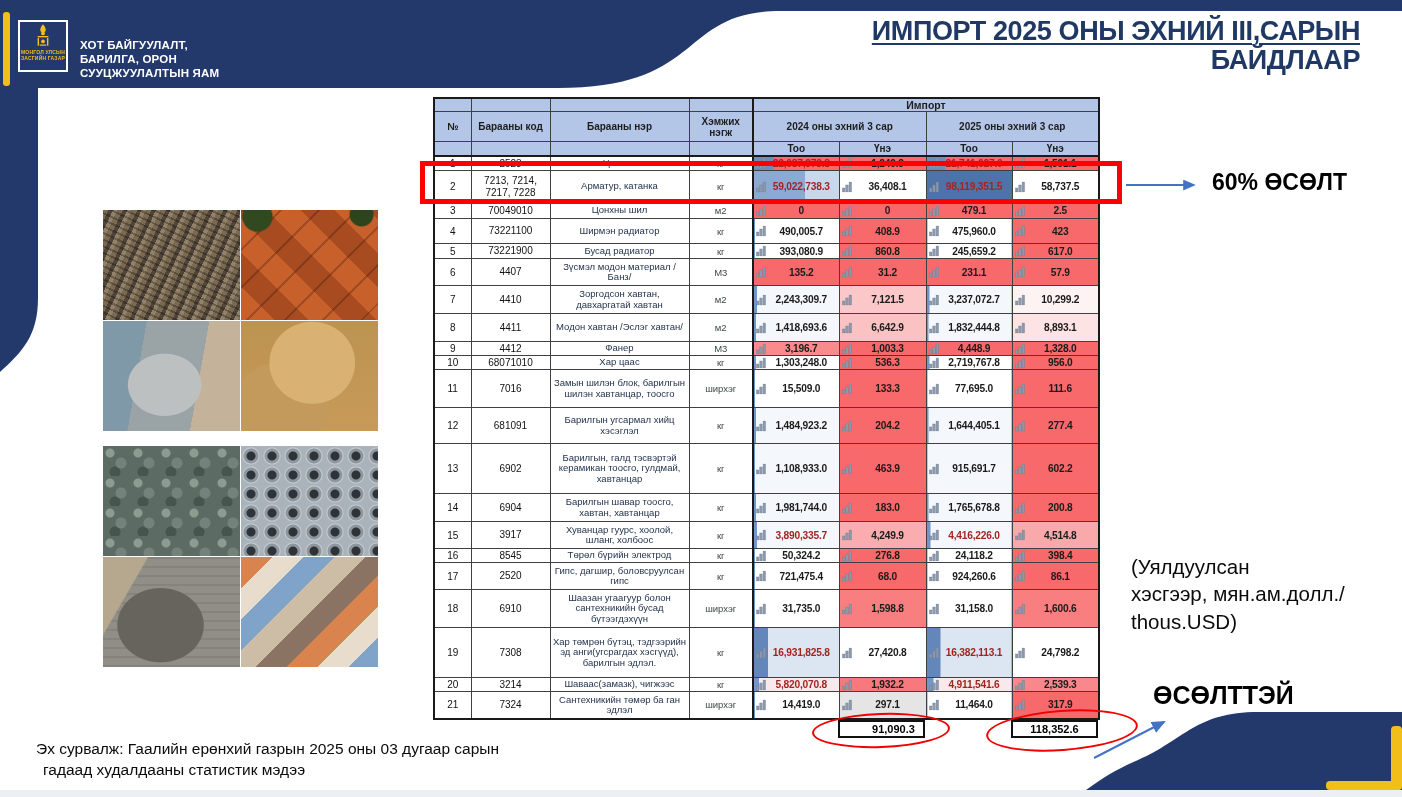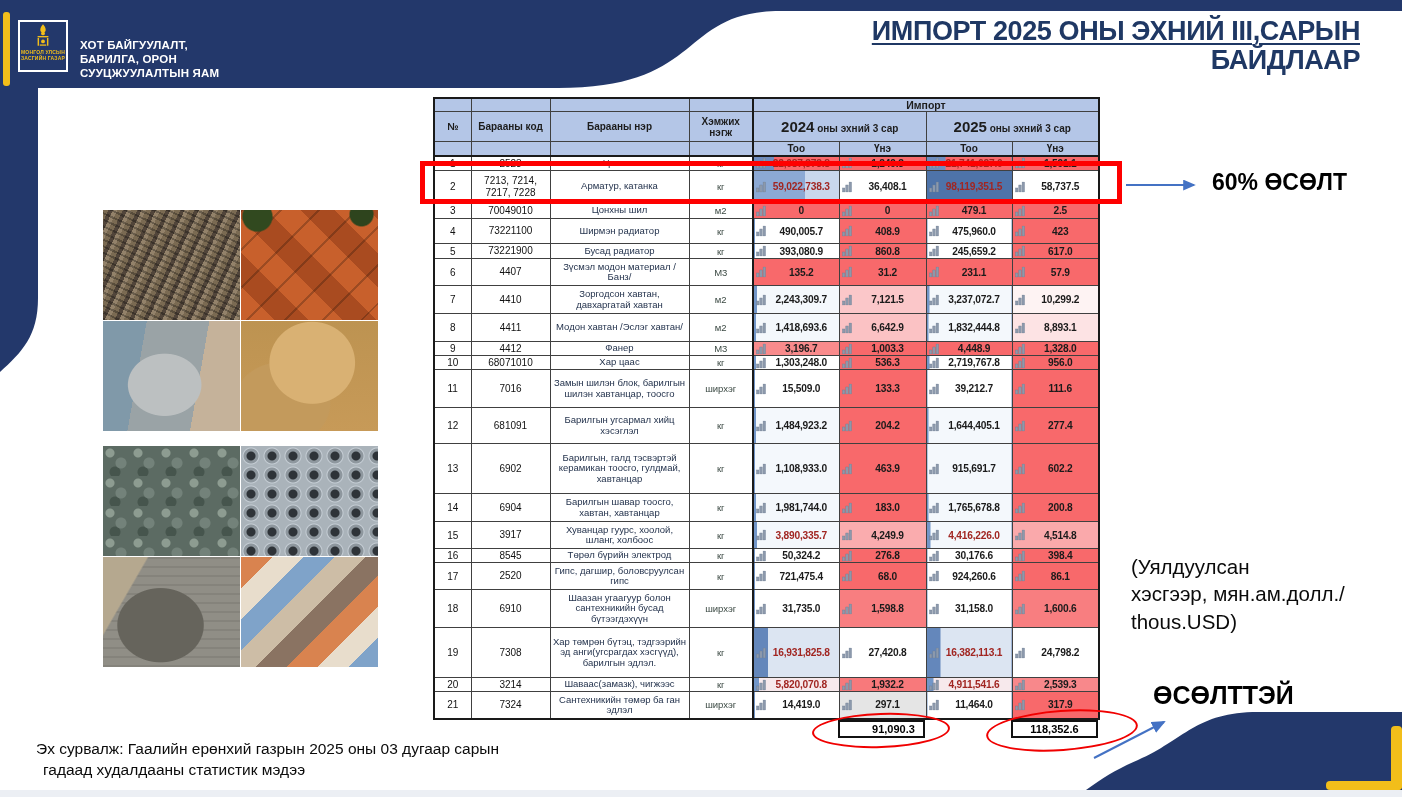--- a/index.html
+++ b/index.html
@@ -61,21 +61,21 @@
   .ph-tiles{background:
       repeating-linear-gradient(135deg,#d9834f 0 22px,#e8ddcc 22px 44px,#7fa3c9 44px 66px,#cdbda6 66px 88px,#8a7362 88px 110px);}
 
   
   #imports-table{left:433px;top:97px;z-index:3;}
   table.tbl{border-collapse:collapse;table-layout:fixed;width:665px;border:2px solid #1a1a1a;}
   .tbl td{border:1px solid #404040;padding:0;text-align:center;vertical-align:middle;overflow:hidden;}
   .tbl .hb,.tbl .hc{background:#B4C6E7;}
   .tbl .hc{font-weight:bold;font-size:10px;color:#1d1d1d;}
   .tbl .himp{font-size:10.5px;}
-  .tbl .yrnum{font-size:15px;}
+  .tbl .yrnum{font-size:10px;}
   .tbl .lb{border-left:2px solid #1a1a1a;}
   .tbl tr.hr3 td{border-bottom:2px solid #1a1a1a;}
   .cno{font-size:10px;color:#111;}
   .ccode{font-size:10px;color:#111;line-height:1.12;}
   .cname{font-size:9.5px;color:#24334d;line-height:1.07;padding:1px 2px !important;}
   .cunit{font-size:9.5px;color:#3c4a44;}
   .cv{position:relative;font-weight:bold;}
   .cv .bicon{position:absolute;left:2px;top:50%;transform:translateY(-50%);line-height:0;}
   .cv .num{display:block;padding:0 3px 0 13px;font-size:10.2px;letter-spacing:-.2px;}
   .total-cell{position:absolute;z-index:3;box-sizing:border-box;border:2px solid #111;
@@ -674,21 +674,21 @@
             <span class="num" style="color:#1b1b1b">133.3</span>
           </td>
           <td class="cv" style="background:linear-gradient(90deg, #7296C8 1%, #FFFFFF 1%)">
             <span class="bicon"><svg width="10" height="11" viewBox="0 0 10 11">
                 <g fill="#8C99AC" stroke="#6e7d92" stroke-width="0.4">
                   <rect x="0.5" y="6.5" width="2.4" height="4"></rect>
                   <rect x="3.8" y="3.5" width="2.4" height="7"></rect>
                   <rect x="7.1" y="0.5" width="2.4" height="10"></rect>
                 </g>
               </svg></span>
-            <span class="num" style="color:#1b1b1b">39,212.7</span>
+            <span class="num" style="color:#1b1b1b">77,695.0</span>
           </td>
           <td class="cv" style="background:#F8696B">
             <span class="bicon"><svg width="10" height="11" viewBox="0 0 10 11">
                 <g fill="#8C99AC" stroke="#6e7d92" stroke-width="0.4">
                   <rect x="0.5" y="6.5" width="2.4" height="4"></rect>
                   <rect x="3.8" y="3.5" width="2.4" height="7"></rect>
                   <rect x="7.1" y="0.5" width="2.4" height="10"></rect>
                 </g>
               </svg></span>
             <span class="num" style="color:#1b1b1b">111.6</span>
@@ -904,21 +904,21 @@
             <span class="num" style="color:#1b1b1b">276.8</span>
           </td>
           <td class="cv" style="background:linear-gradient(90deg, #7296C8 1%, #FFFFFF 1%)">
             <span class="bicon"><svg width="10" height="11" viewBox="0 0 10 11">
                 <g fill="#8C99AC" stroke="#6e7d92" stroke-width="0.4">
                   <rect x="0.5" y="6.5" width="2.4" height="4"></rect>
                   <rect x="3.8" y="3.5" width="2.4" height="7"></rect>
                   <rect x="7.1" y="0.5" width="2.4" height="10"></rect>
                 </g>
               </svg></span>
-            <span class="num" style="color:#1b1b1b">30,176.6</span>
+            <span class="num" style="color:#1b1b1b">24,118.2</span>
           </td>
           <td class="cv" style="background:#F8696B">
             <span class="bicon"><svg width="10" height="11" viewBox="0 0 10 11">
                 <g fill="#8C99AC" stroke="#6e7d92" stroke-width="0.4">
                   <rect x="0.5" y="6.5" width="2.4" height="4"></rect>
                   <rect x="3.8" y="3.5" width="2.4" height="7"></rect>
                   <rect x="7.1" y="0.5" width="2.4" height="10"></rect>
                 </g>
               </svg></span>
             <span class="num" style="color:#1b1b1b">398.4</span>

